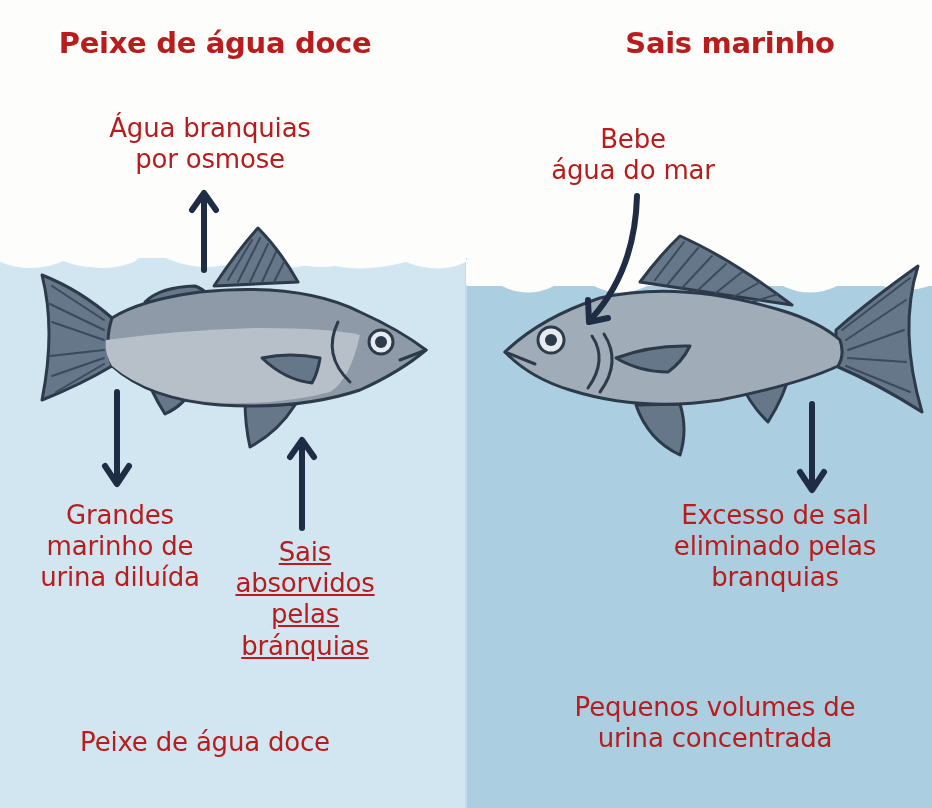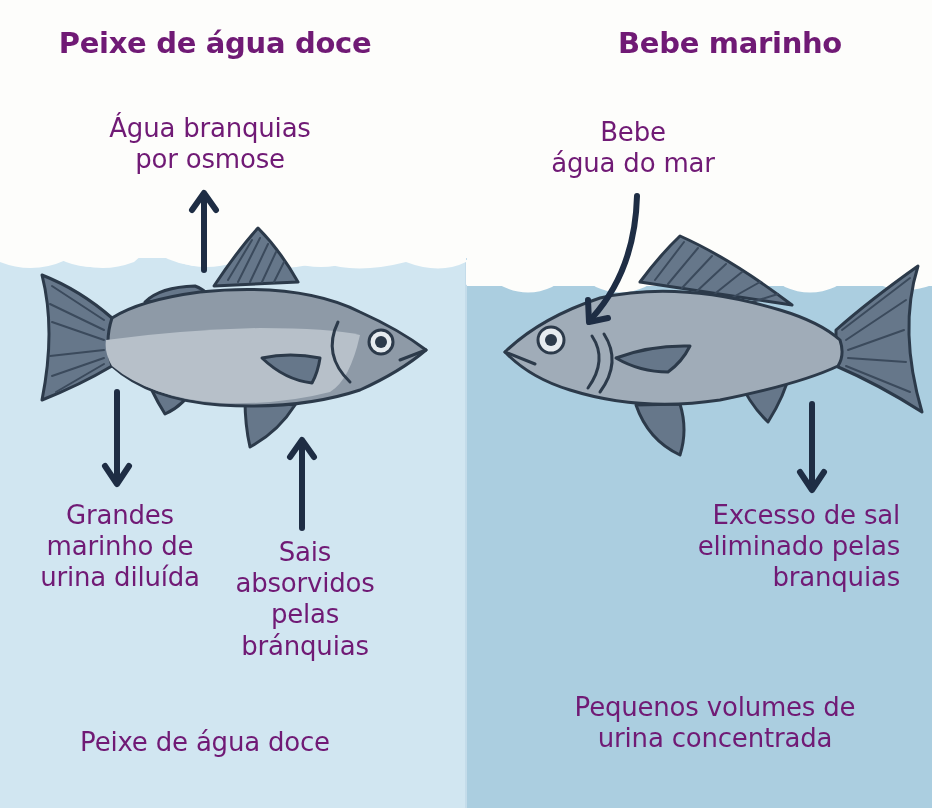--- a/index.html
+++ b/index.html
@@ -10,21 +10,21 @@
       color:#1b2740;
     }
     .panel { position:absolute; top:0; height:808px; }
     #left-panel { left:0; width:466px; }
     #right-panel { left:466px; width:466px; }
     .water { position:absolute; left:0; width:466px; bottom:0; }
     #left-water { top:258px; background:#d1e6f1; }
     #right-water { top:286px; background:#abcee0; }
     .divider { position:absolute; left:465px; top:258px; width:2px; height:550px; background:#c4dcea; }
     svg.art { position:absolute; left:0; top:0; width:932px; height:808px; }
-    .txt { position:absolute; text-align:center; line-height:1.2; color:#701a75; white-space:pre-line; }
+    .txt { position:absolute; text-align:center; line-height:1.2; color:#b91c1c; white-space:pre-line; }
     .title { font-weight:bold; font-size:29px; letter-spacing:-0.3px; }
     .label { font-size:26px; letter-spacing:-0.2px; }
   </style>
 </head>
 <body>
 
 <div id="left-panel" class="panel">
   <div id="left-water" class="water"></div>
 </div>
 <div id="right-panel" class="panel">
@@ -115,32 +115,32 @@
       <path d="M588,300 L589,322 L608,318" stroke-linejoin="round"></path>
     </g>
     <g>
       <line x1="812" y1="404" x2="812" y2="486"></line>
       <path d="M800,472 L812,490 L824,472" stroke-linejoin="round"></path>
     </g>
   </g>
 </svg>
 
 <div class="txt title" style="left:50px; top:26px; width:330px;">Peixe de água doce</div>
-<div class="txt title" style="left:600px; top:26px; width:260px;">Bebe marinho</div>
+<div class="txt title" style="left:600px; top:26px; width:260px;">Sais marinho</div>
 
 <div class="txt label" style="left:80px; top:113px; width:260px;">Água branquias
 por osmose</div>
 <div class="txt label" style="left:20px; top:500px; width:200px;">Grandes
 marinho de
 urina diluída</div>
-<div class="txt label" style="left:215px; top:537px; width:180px;">Sais
+<div class="txt label" style="left:215px; top:537px; width:180px;text-decoration:underline;">Sais
 absorvidos
 pelas
 bránquias</div>
 <div class="txt label" style="left:40px; top:727px; width:330px;">Peixe de água doce</div>
 
-<div class="txt label" style="left:528px; top:117px; width:210px;text-align:center;">Bebe
+<div class="txt label" style="left:528px; top:124px; width:210px;text-align:center;">Bebe
 água do mar</div>
-<div class="txt label" style="left:650px; top:500px; width:250px;text-align:right;">Excesso de sal
+<div class="txt label" style="left:650px; top:500px; width:250px;">Excesso de sal
 eliminado pelas
 branquias</div>
 <div class="txt label" style="left:540px; top:692px; width:350px;text-align:center;">Pequenos volumes de
 urina concentrada</div>
 
 </body></html>

